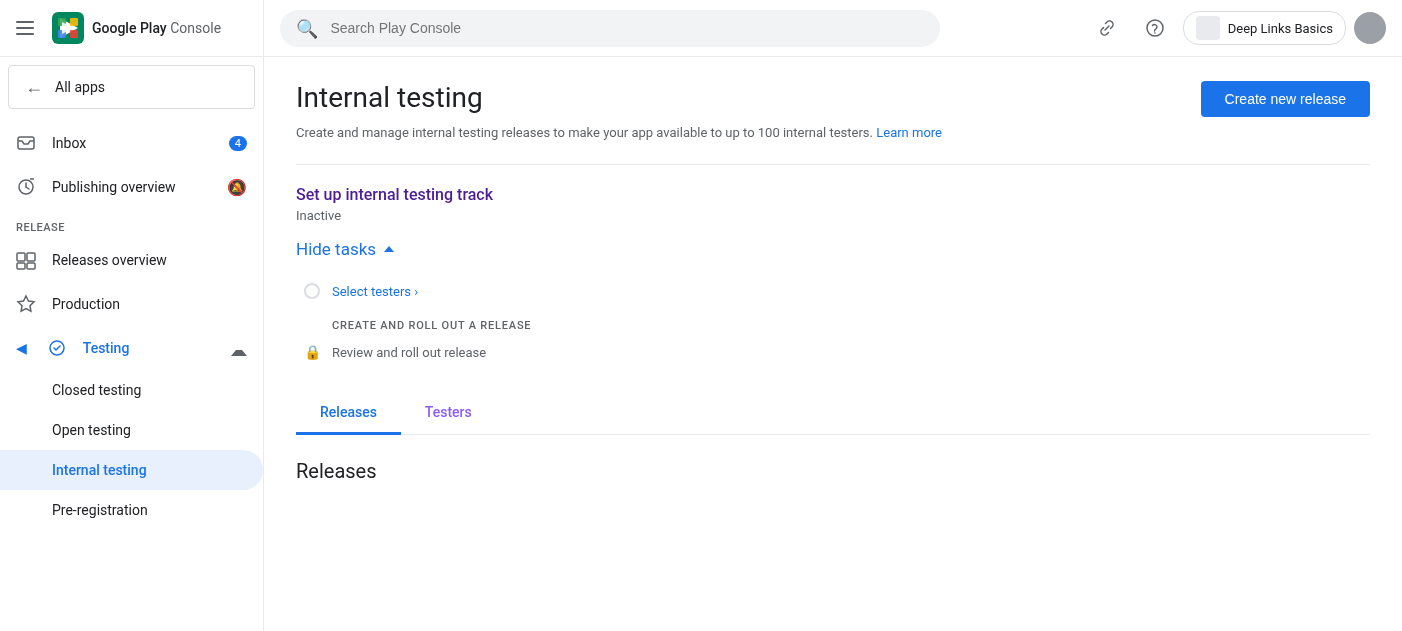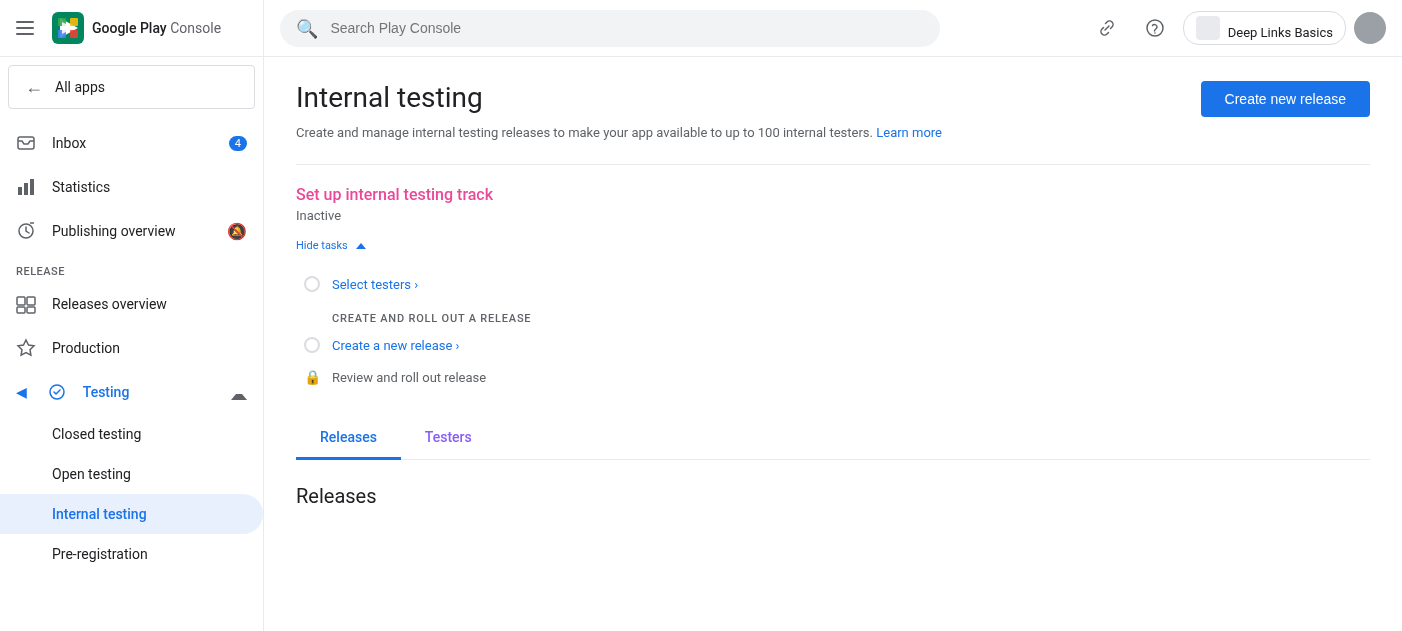--- a/index.html
+++ b/index.html
@@ -143,21 +143,21 @@
       width: 40px; height: 40px;
       border-radius: 50%;
       border: none;
       background: transparent;
       cursor: pointer;
       display: flex; align-items: center; justify-content: center;
       color: #5f6368;
       font-size: 18px;
     }
     .app-chip {
-      display: flex; align-items: flex-end; gap: 8px;
+      display: flex; align-items: center; gap: 8px;
       padding: 4px 12px;
       border-radius: 16px;
       border: 1px solid #dadce0;
       font-size: 13px;
       color: #202124;
       cursor: pointer;
     }
     .app-icon-placeholder {
       width: 24px; height: 24px;
       background: #e8eaed;
@@ -208,34 +208,34 @@
     .page-description a {
       color: #1a73e8;
       text-decoration: none;
     }
 
     .divider { border: none; border-top: 1px solid #e8eaed; margin: 0; }
 
     .section-title {
       font-size: 16px;
       font-weight: 500;
-      color: #ec4899;
+      color: #4c1d95;
       margin: 20px 0 4px;
     }
     .status-badge {
       font-size: 13px;
       color: #5f6368;
       margin-bottom: 16px;
     }
 
     .tasks-header {
       display: flex;
       align-items: center;
       gap: 8px;
-      font-size: 11px;
+      font-size: 17px;
       color: #1a73e8;
       cursor: pointer;
       margin-bottom: 16px;
     }
     .chevron-up {
       width: 0; height: 0;
       border-left: 5px solid transparent;
       border-right: 5px solid transparent;
       border-bottom: 6px solid #1a73e8;
     }
@@ -348,30 +348,20 @@
       <span class="nav-icon">
         <svg width="20" height="20" viewBox="0 0 20 20" fill="none">
             <rect x="2" y="4" width="16" height="12" rx="2" stroke="#5f6368" stroke-width="1.5" fill="none"></rect>
             <path d="M2 8h4l2 3h4l2-3h4" stroke="#5f6368" stroke-width="1.5" fill="none"></path>
           </svg>
       </span>
       <span>Inbox</span>
       <span class="badge">4</span>
     </div>
 
-    <div class="nav-item">
-      <span class="nav-icon">
-        <svg width="20" height="20" viewBox="0 0 20 20" fill="none">
-            <rect x="2" y="10" width="4" height="8" fill="#5f6368"></rect>
-            <rect x="8" y="6" width="4" height="12" fill="#5f6368"></rect>
-            <rect x="14" y="2" width="4" height="16" fill="#5f6368"></rect>
-          </svg>
-      </span>
-      <span>Statistics</span>
-    </div>
 
     <div class="nav-item">
       <span class="nav-icon">
         <svg width="20" height="20" viewBox="0 0 20 20" fill="none">
             <circle cx="10" cy="10" r="7" stroke="#5f6368" stroke-width="1.5" fill="none"></circle>
             <path d="M10 6v4l3 2" stroke="#5f6368" stroke-width="1.5" stroke-linecap="round"></path>
             <line x1="14" y1="2" x2="18" y2="2" stroke="#5f6368" stroke-width="1.5"></line>
           </svg>
       </span>
       <span>Publishing overview</span>
@@ -479,24 +469,20 @@
 
     <div class="task-list">
 
       <div class="task-item">
         <div class="task-circle"></div>
         <a href="#" class="task-link">Select testers ›</a>
       </div>
 
       <div class="task-section-label">CREATE AND ROLL OUT A RELEASE</div>
 
-      <div class="task-item">
-        <div class="task-circle"></div>
-        <a href="#" class="task-link">Create a new release ›</a>
-      </div>
 
       <div class="task-item">
         <span class="lock-icon">🔒</span>
         <span style="color:#5f6368;">Review and roll out release</span>
       </div>
     </div>
 
     <div class="tabs">
       <div class="tab active">Releases</div>
       <div class="tab">Testers</div>

